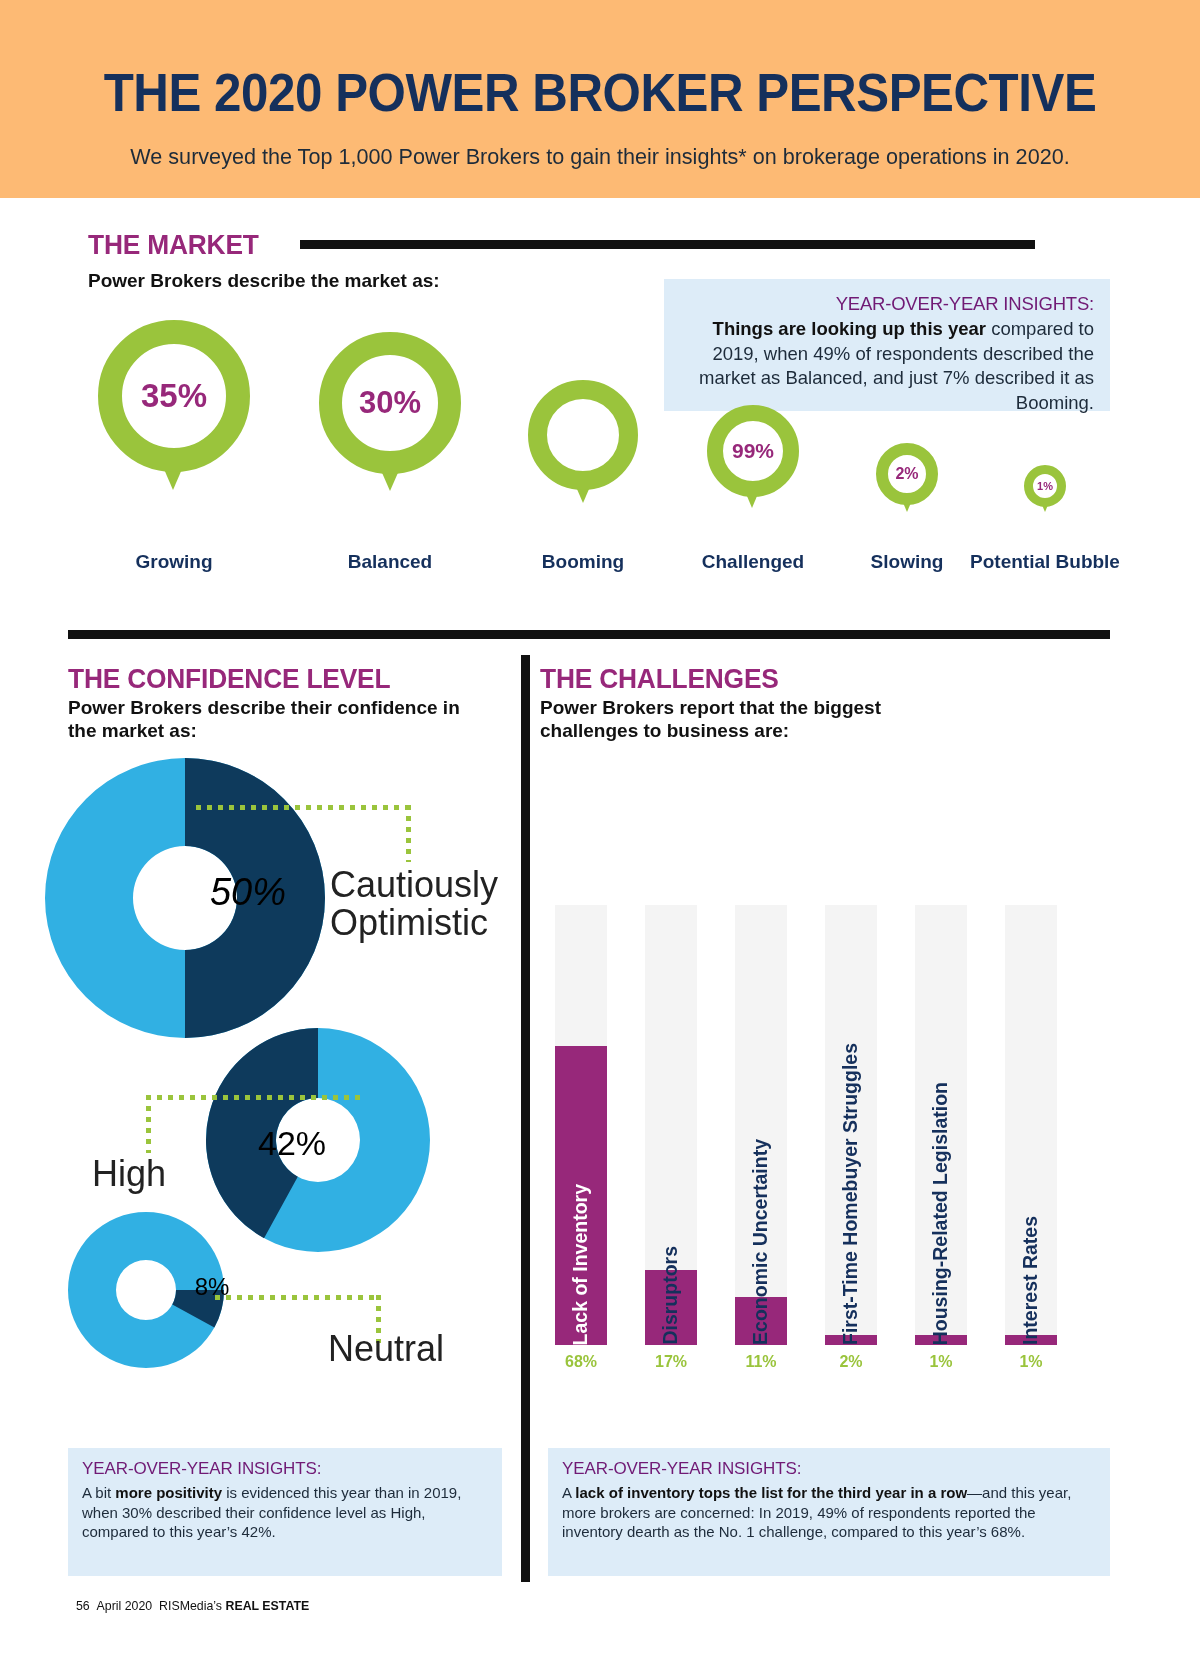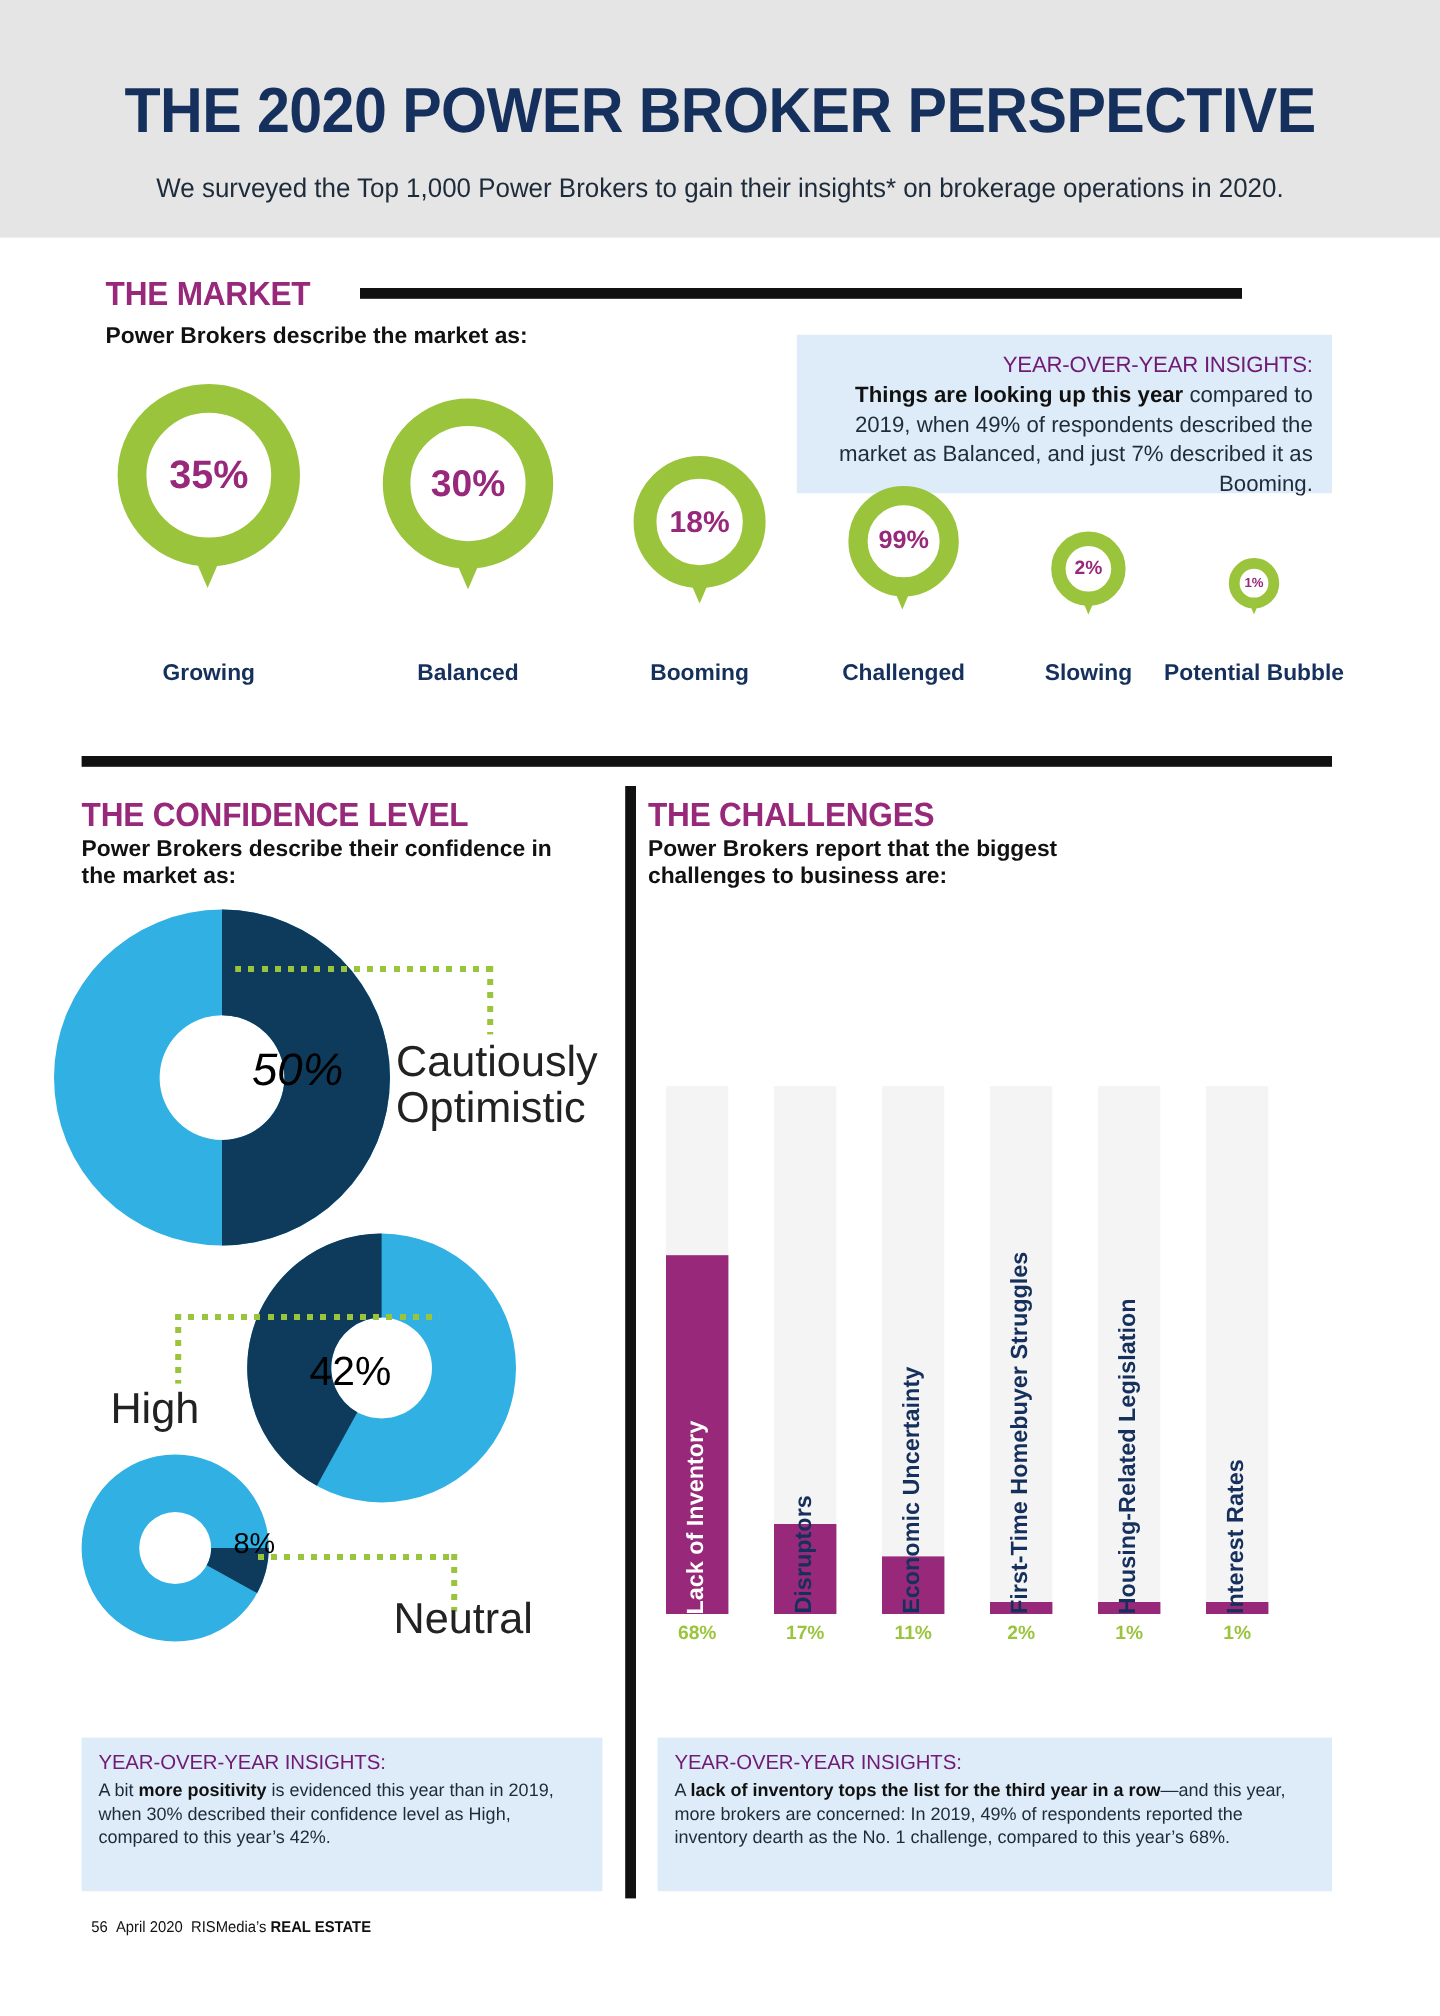--- a/index.html
+++ b/index.html
@@ -7,21 +7,21 @@
     width:1200px;height:1680px;background:#ffffff;
     font-family:"Liberation Sans", sans-serif;
     -webkit-font-smoothing:antialiased;
     overflow:hidden;
   }
   .page{position:relative;width:1200px;height:1680px;}
 
   
   .header{
     position:absolute;left:0;top:0;width:1200px;height:198px;
-    background:#e5e5e5;
+    background:#fdba74;
   }
   .header-title{
     position:absolute;left:0;top:62px;width:1200px;text-align:center;
     font-size:53px;font-weight:700;letter-spacing:-0.5px;
     color:#15305c;font-family:"Liberation Sans", sans-serif;
     transform:scaleX(0.93);
   }
   .header-sub{
     position:absolute;left:0;top:144px;width:1200px;text-align:center;
     font-size:22.5px;color:#1d2b3a;font-weight:400;
@@ -161,21 +161,20 @@
       <div class="pin-label" style="left: 79px; top: 551px; width: 190px;">Growing</div>
       <div class="pin" style="left: 319px; top: 332px; width: 142px; height: 184.6px;">
         <div class="tail" style="left: 49.7px; top: 110.76px; border-width: 48.28px 21.3px 0px; border-top-color: rgb(154, 196, 60);"></div>
         <div class="ring" style="width: 142px; height: 142px; border-width: 23px; border-color: rgb(154, 196, 60);"></div>
         <div class="pct" style="width: 142px; height: 142px; font-size: 31px;">30%</div>
       </div>
       <div class="pin-label" style="left: 295px; top: 551px; width: 190px;">Balanced</div>
       <div class="pin" style="left: 528px; top: 380px; width: 110px; height: 143px;">
         <div class="tail" style="left: 38.5px; top: 85.8px; border-width: 37.4px 16.5px 0px; border-top-color: rgb(154, 196, 60);"></div>
         <div class="ring" style="width: 110px; height: 110px; border-width: 19px; border-color: rgb(154, 196, 60);"></div>
-        <div class="pct" style="width: 110px; height: 110px; font-size: 25px;">18%</div>
       </div>
       <div class="pin-label" style="left: 488px; top: 551px; width: 190px;">Booming</div>
       <div class="pin" style="left: 707px; top: 405px; width: 92px; height: 119.6px;">
         <div class="tail" style="left: 32.2px; top: 71.76px; border-width: 31.28px 13.8px 0px; border-top-color: rgb(154, 196, 60);"></div>
         <div class="ring" style="width: 92px; height: 92px; border-width: 16px; border-color: rgb(154, 196, 60);"></div>
         <div class="pct" style="width: 92px; height: 92px; font-size: 21px;">99%</div>
       </div>
       <div class="pin-label" style="left: 658px; top: 551px; width: 190px;">Challenged</div>
       <div class="pin" style="left: 876px; top: 443px; width: 62px; height: 80.6px;">
         <div class="tail" style="left: 21.7px; top: 48.36px; border-width: 21.08px 9.3px 0px; border-top-color: rgb(154, 196, 60);"></div>

